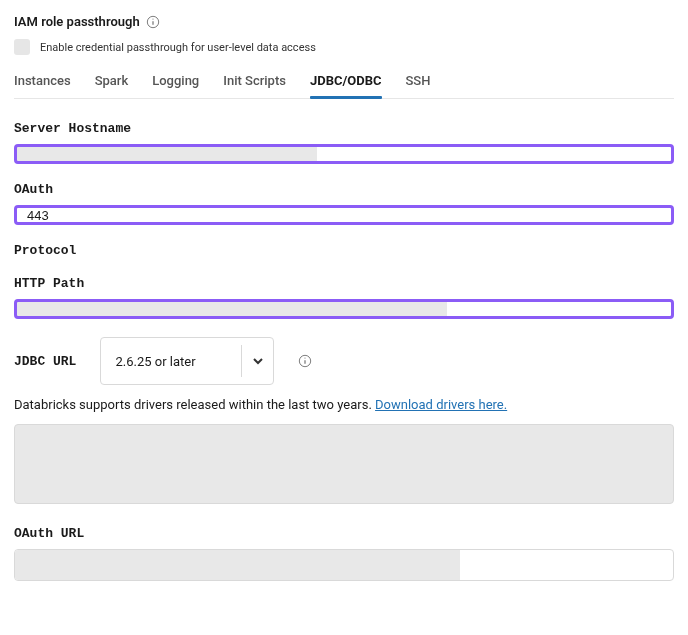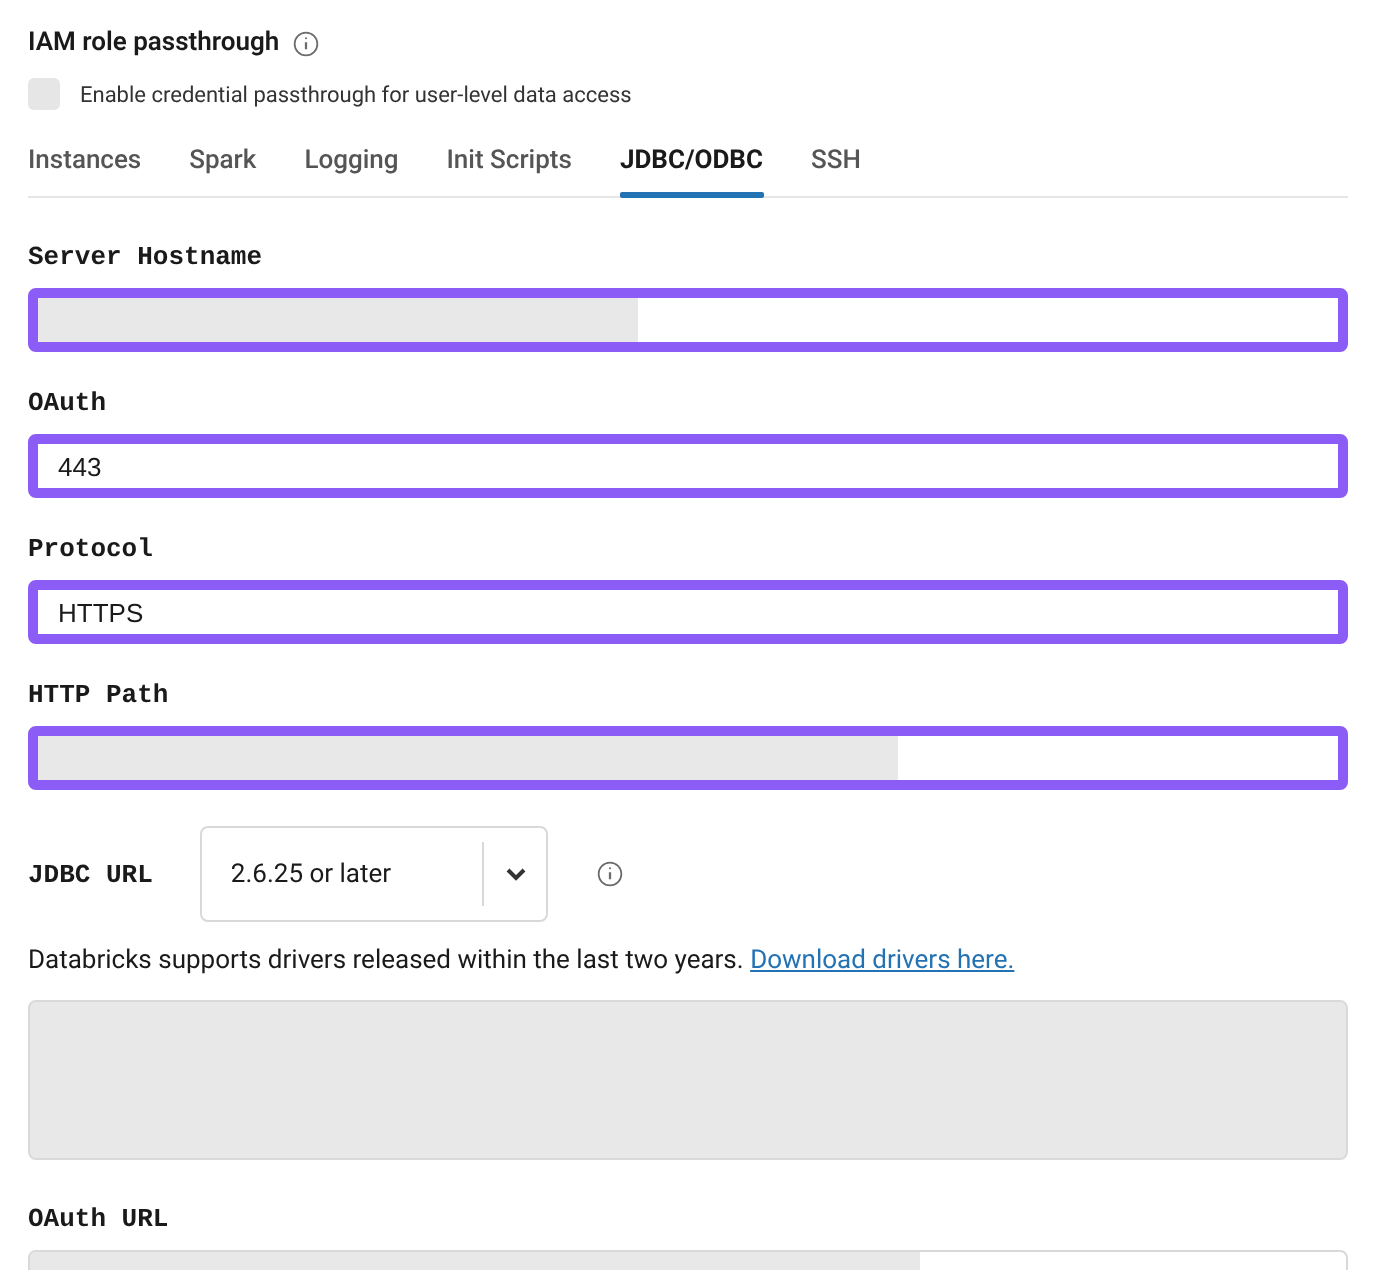--- a/index.html
+++ b/index.html
@@ -91,22 +91,22 @@
     .field-label {
       font-weight: 600;
       font-size: 13px;
       color: #1a1a1a;
       margin-bottom: 8px;
       display: block;
       font-family: Liberation Mono, monospace;
     }
     .text-input {
       width: 100%;
-      height: 32px;
-      border: 5px solid #8b5cf6;
+      height: 20px;
+      border: 3px solid #8b5cf6;
       border-radius: 4px;
       padding: 0 10px;
       font-size: 13px;
       color: #1a1a1a;
       background: #fff;
     }
     .text-input.masked {
       background: linear-gradient(to right, #e8e8e8 0, #e8e8e8 var(--mask, 300px), #fff var(--mask, 300px), #fff 100%);
     }
     .jdbc-row {
@@ -216,21 +216,20 @@
   <input type="text" class="text-input masked" style="--mask: 300px;" readonly="">
 </div>
 
 <div class="field">
   <label class="field-label">OAuth</label>
   <input type="text" class="text-input" value="443" style="">
 </div>
 
 <div class="field">
   <label class="field-label">Protocol</label>
-  <input type="text" class="text-input" value="HTTPS" style="">
 </div>
 
 <div class="field">
   <label class="field-label">HTTP Path</label>
   <input type="text" class="text-input masked" style="--mask: 430px;" readonly="">
 </div>
 
 <div class="jdbc-row">
   <span class="field-label">JDBC URL</span>
   <div class="select-wrapper">

